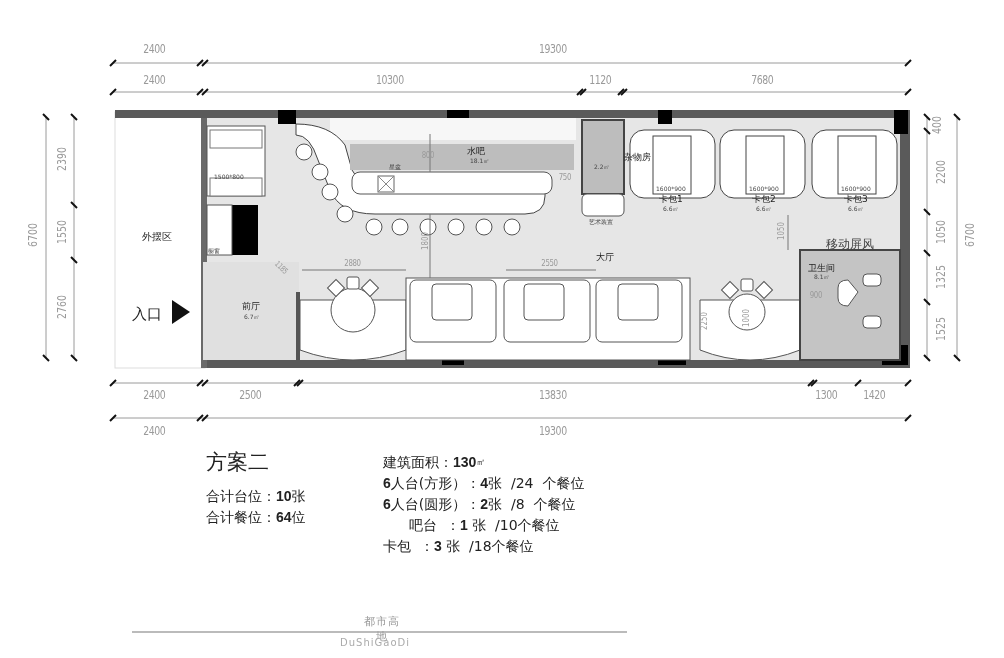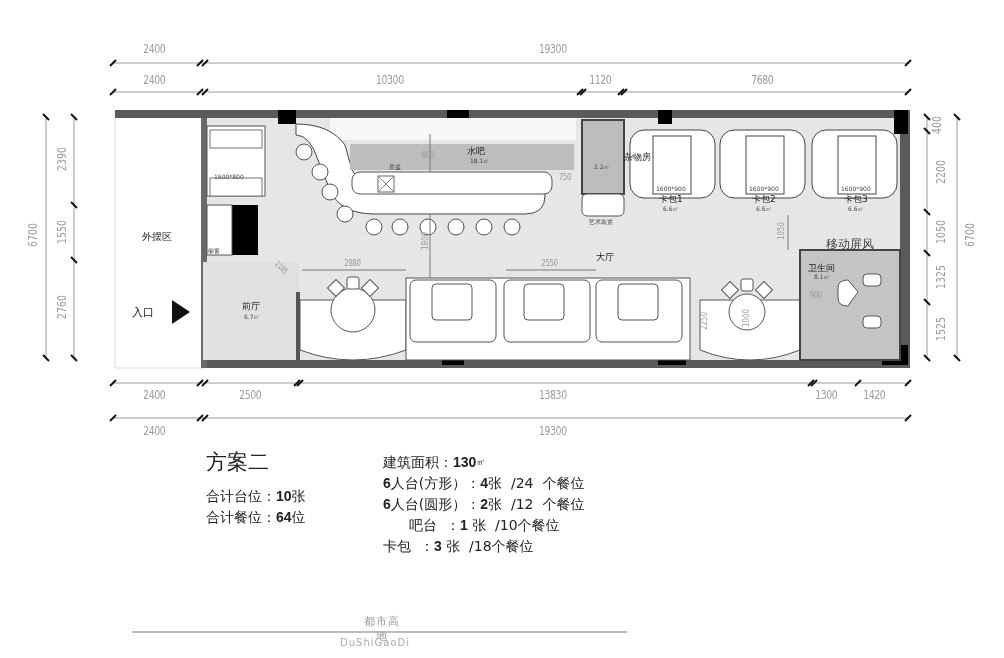--- a/index.html
+++ b/index.html
@@ -190,21 +190,21 @@
 <div class="dimv" style="left:47px;top:300px;">2760</div>
 
 <div class="dimv" style="left:926px;top:118px;">400</div>
 <div class="dimv" style="left:926px;top:165px;">2200</div>
 <div class="dimv" style="left:926px;top:225px;">1050</div>
 <div class="dimv" style="left:926px;top:270px;">1325</div>
 <div class="dimv" style="left:926px;top:322px;">1525</div>
 <div class="dimv" style="left:955px;top:228px;">6700</div>
 
 <div class="lbl" style="left:142px;top:230px;font-size:10px;">外摆区</div>
-<div class="lbl" style="left:132px;top:305px;font-size:11px;">入口</div>
+<div class="lbl" style="left:132px;top:305px;font-size:15px;">入口</div>
 <div class="lbl" style="left:242px;top:300px;">前厅</div>
 <div class="sm" style="left:244px;top:313px;">6.7㎡</div>
 <div class="sm" style="left:208px;top:247px;">橱窗</div>
 <div class="sm" style="left:214px;top:173px;">1500*800</div>
 
 <div class="lbl" style="left:467px;top:145px;">水吧</div>
 <div class="sm" style="left:470px;top:157px;">18.1㎡</div>
 <div class="sm" style="left:389px;top:163px;">星盆</div>
 <div class="dim" style="left:420px;top:150px;font-size:9px;">800</div>
 <div class="dim" style="left:557px;top:172px;font-size:9px;">750</div>
@@ -247,21 +247,21 @@
   <span>合计餐位：</span><b>64</b><span>位</span>
 </div>
 
 <div class="sum" style="left:383px;top:452px;">
   <span>建筑面积：</span><b>130</b><span style="font-size:9px;vertical-align:top;">㎡</span>
 </div>
 <div class="sum" style="left:383px;top:473px;">
   <b>6</b><span>人台(方形）：</span><b>4</b><span style="white-space:pre;">张  /24  个餐位</span>
 </div>
 <div class="sum" style="left:383px;top:494px;">
-  <b>6</b><span>人台(圆形）：</span><b>2</b><span style="white-space:pre;">张  /12  个餐位</span>
+  <b>6</b><span>人台(圆形）：</span><b>2</b><span style="white-space:pre;">张  /8  个餐位</span>
 </div>
 <div class="sum" style="left:383px;top:515px;">
   <span style="white-space:pre;margin-left:26px;">吧台  ：</span><b>1</b><span style="white-space:pre;"> 张  /10个餐位</span>
 </div>
 <div class="sum" style="left:383px;top:536px;text-align:center;">
   <span style="white-space:pre;">卡包  ：</span><b>3</b><span style="white-space:pre;"> 张  /18个餐位</span>
 </div>
 
 <div class="abs" style="left:362px;top:614px;width:40px;text-align:center;font-size:11px;color:#999;letter-spacing:1px;">都市高地</div>
 <div class="abs" style="left:340px;top:637px;width:84px;font-size:10px;color:#aaa;letter-spacing:1px;">DuShiGaoDi</div>

